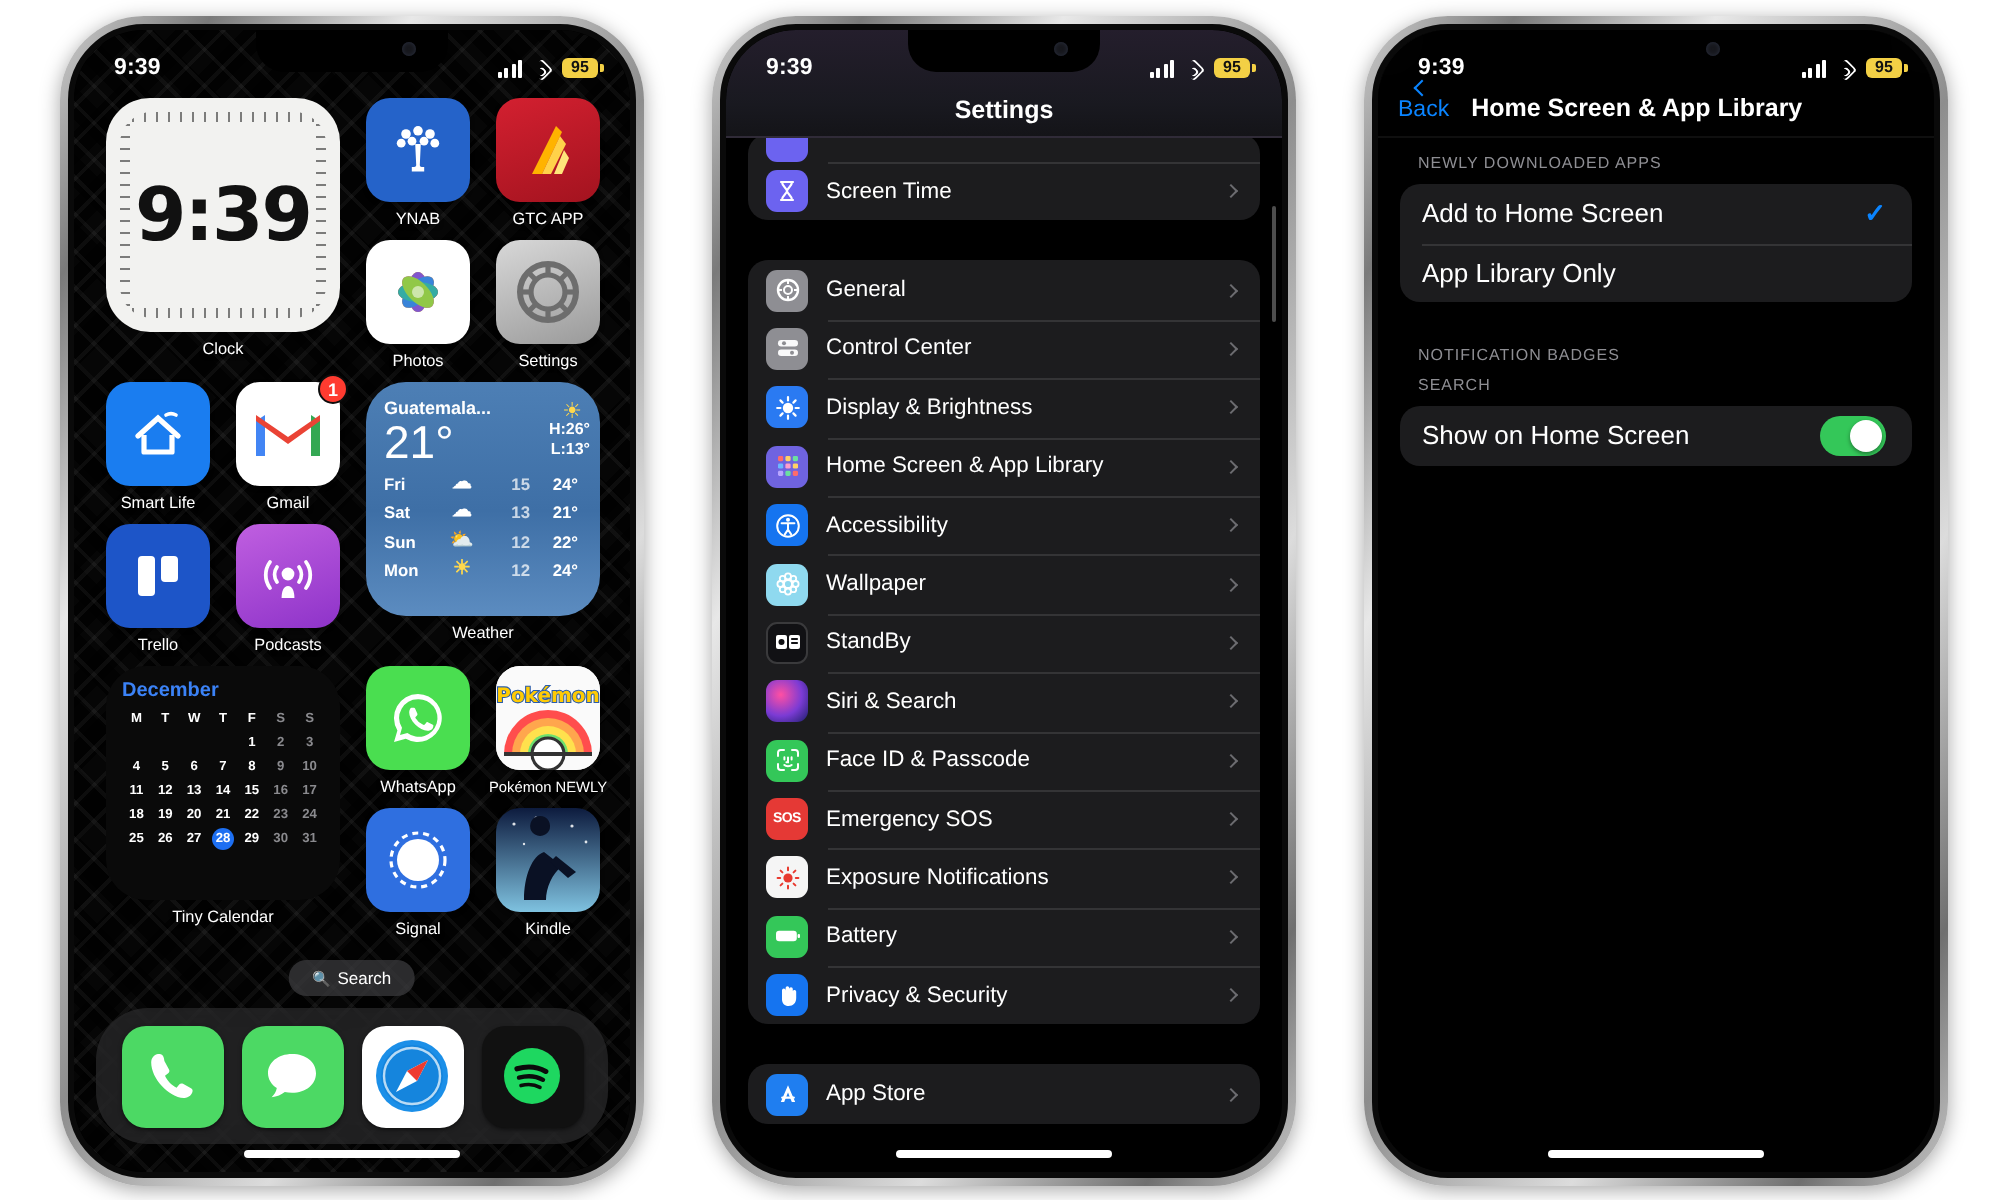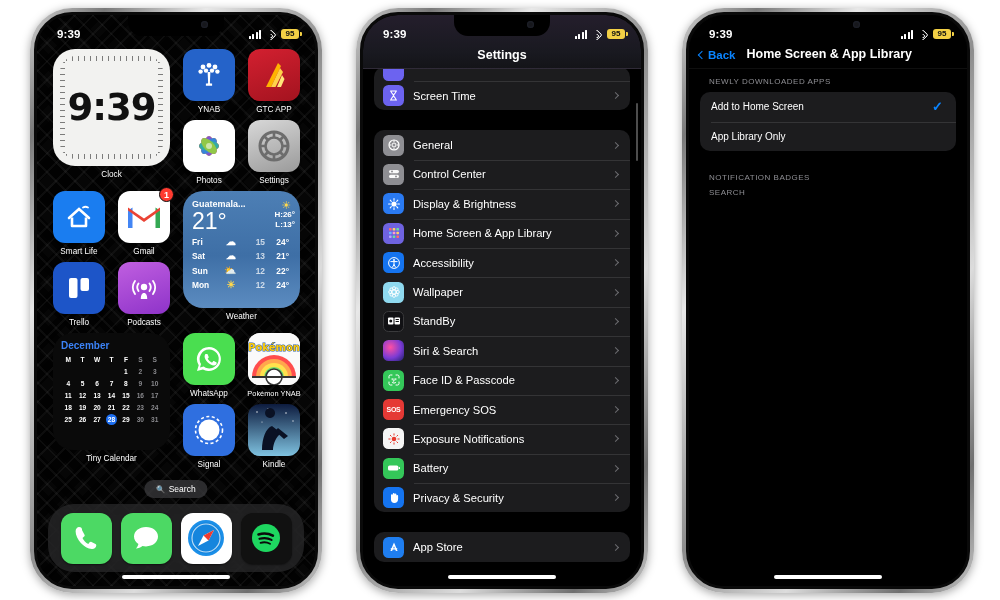--- a/index.html
+++ b/index.html
@@ -171,21 +171,21 @@
   .navbar {
     position: absolute; top: 0; left: 0; right: 0; height: 54px; z-index: 30;
     background: rgba(18,18,20,.93); backdrop-filter: blur(14px);
     display: flex; align-items: flex-end; justify-content: center;
     padding-bottom: 6px; border-bottom: .5px solid rgba(255,255,255,.06);
   }
   .navbar.tinted { background: linear-gradient(180deg,#241e2c 0%,#191920 70%,#141418 100%); }
   .nav-title { color: #fff; font-size: 12.5px; font-weight: bold; }
   .nav3 { justify-content: flex-start; padding: 0 10px 7px 10px; align-items: flex-end; }
   .back { color: #0a84ff; font-size: 11.5px; display:flex; align-items:center; gap:2px;
-     font-weight: 700; }
+     font-weight: 400; flex-direction: column; }
   .chev-l { display:inline-block; width:6px;height:6px;border-left:1.8px solid #0a84ff;
      border-bottom:1.8px solid #0a84ff; transform: rotate(45deg); margin-right:1px;}
   .nav3 .nav-title { margin-left: 11px; font-size: 12.5px; }
 
   .list-scroll { position: absolute; inset: 0; padding-top: 52px; overflow: hidden; }
   .grp {
     background: #1c1c1e; border-radius: 10px; margin: 0 11px 20px 11px; overflow: hidden;
   }
   .row {
     display: flex; align-items: center; height: 29.4px; padding-left: 9px;
@@ -217,21 +217,21 @@
   .sec-hdr {
     color: #8e8e93; font-size: 8px; font-weight: 500; letter-spacing: .5px;
     padding: 0 0 6px 20px; text-transform: uppercase;
   }
   .p3 { position: absolute; inset: 0; padding-top: 62px; }
   .grp3 { background: #1c1c1e; border-radius: 10px; margin: 0 11px 22px 11px; overflow: hidden; }
   .row3 { display:flex; align-items:center; height: 29.5px; padding: 0 13px 0 11px;
     color: #fff; position: relative; }
   .row3 + .row3::before { content:""; position:absolute; left:11px; right:0; top:0;
     height:.5px; background: rgba(255,255,255,.11); }
-  .row3 .rtext { font-size: 10px; }
+  .row3 .rtext { font-size: 13px; }
   .check { color: #0a84ff; font-size: 13px; font-weight: bold; line-height: 1; }
   .toggle { width: 33px; height: 19.5px; border-radius: 11px; background: #39393d;
     position: relative; flex: none; }
   .toggle.on { background: #34c759; }
   .toggle .knob { position: absolute; top: 1.6px; left: 1.8px; width: 16.4px; height: 16.4px;
     border-radius: 50%; background: #fff; box-shadow: 0 1px 2px rgba(0,0,0,.4); }
   .toggle.on .knob { left: auto; right: 1.8px; }
 </style>
 </head>
 <body>
@@ -523,21 +523,21 @@
                         <path d="M8 44 A18 18 0 0 1 44 44 Z" fill="#ffa64d"></path>
                         <path d="M12 44 A14 14 0 0 1 40 44 Z" fill="#ffe14d"></path>
                         <path d="M16 44 A10 10 0 0 1 36 44 Z" fill="#6ee06e"></path>
                         <path d="M19 44 A7 7 0 0 1 33 44 Z" fill="#4db8ff"></path>
                         <circle cx="26" cy="44" r="8" fill="#fff" stroke="#333" stroke-width="1.6"></circle>
                         <rect x="4" y="43" width="44" height="2" fill="#333"></rect>
                       </g>
                       <text x="26" y="18" font-size="10" font-weight="bold" fill="#ffcb05" text-anchor="middle" stroke="#2a5caa" stroke-width="1.1" paint-order="stroke" font-family="DejaVu Sans, sans-serif">Pokémon</text>
                     </svg>
                   </div>
-                  <div class="lbl" style="font-size:7.4px">Pokémon YNAB</div>
+                  <div class="lbl" style="font-size:7.4px">Pokémon NEWLY</div>
                 </div>
               </div>
               <div style="display:flex;gap:13px">
                 <div class="cell">
                   <div class="icon" style="background:#2f6fe0">
                     <svg width="34" height="34" viewBox="0 0 34 34">
                       <circle cx="17" cy="17" r="10.5" fill="#fff"></circle>
                       <circle cx="17" cy="17" r="13.5" fill="none" stroke="#fff" stroke-width="1.6" stroke-dasharray="3 2.5"></circle>
                     </svg>
                   </div>
@@ -840,20 +840,28 @@
               <div class="check">✓</div>
             </div>
             <div class="row3">
               <div class="rtext">App Library Only</div>
             </div>
           </div>
 
           <div class="sec-hdr">NOTIFICATION BADGES</div>
 
           <div class="sec-hdr">SEARCH</div>
+          <div class="grp3">
+            <div class="row3">
+              <div class="rtext">Show on Home Screen</div>
+              <div class="toggle on">
+                  <span class="knob"></span>
+                </div>
+            </div>
+          </div>
         </div>
 
         <div class="navbar nav3" style="background:rgba(0,0,0,.92)">
           <div class="back">
             <span class="chev-l"></span>
             <span>Back</span>
           </div>
           <div class="nav-title">Home Screen &amp; App Library</div>
         </div>
         <div class="notch">

